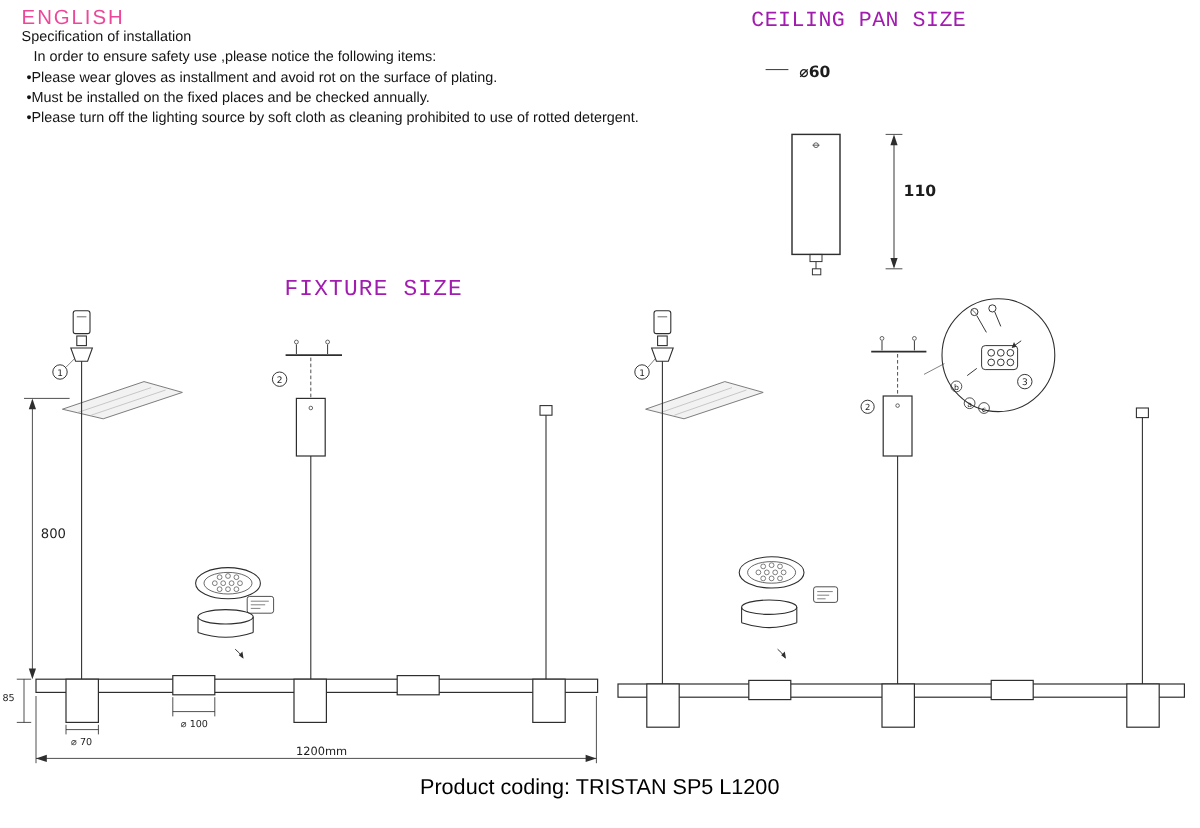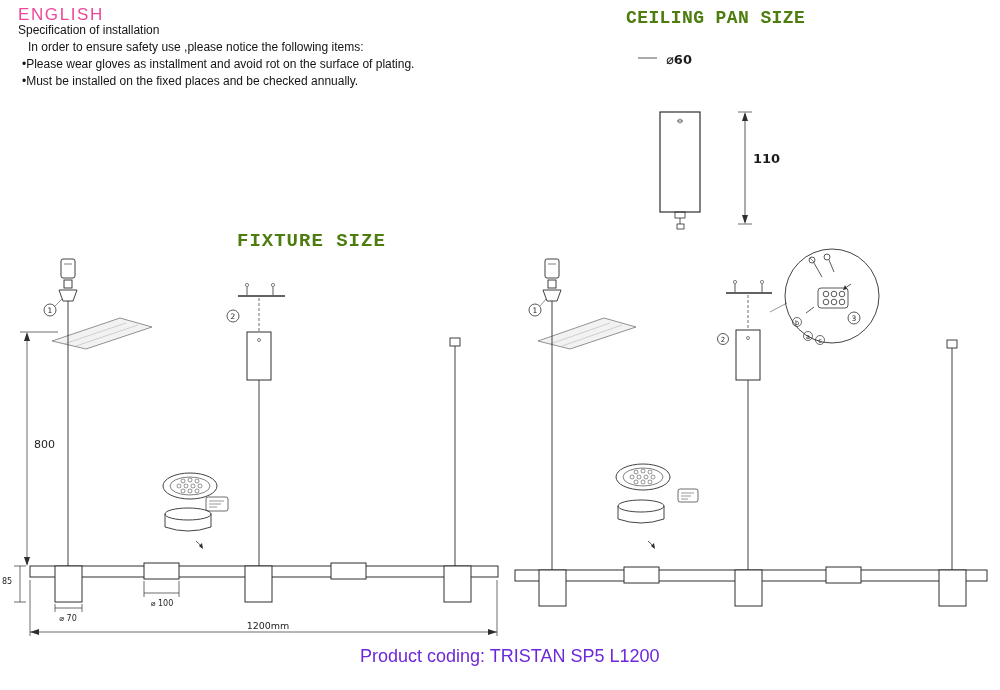--- a/index.html
+++ b/index.html
@@ -4,38 +4,39 @@
 <style>
   *{box-sizing:border-box;margin:0;padding:0}
   html,body{width:1000px;height:690px}
   body{position:relative;background:#ffffff;font-family:"Liberation Sans",sans-serif;color:#1a1a1a;overflow:hidden}
   .abs{position:absolute}
   .lang{left:18px;top:5px;font-size:17px;letter-spacing:1.6px;color:#ec4899}
   .spec{left:18px;top:22px;width:615px;font-size:12px;line-height:17px;color:#141414}
   .spec-title{width:490px;}
   .spec-intro{padding-left:10px}
   .spec-item{padding-left:4px}
-  .sec-title{font-family:"Liberation Mono","DejaVu Sans Mono",monospace;font-weight:bold;color:#4d7c0f}
+  .sec-title{font-family:"Liberation Mono","DejaVu Sans Mono",monospace;font-weight:normal;color:#a21caf}
   .ceiling-title{left:626px;top:8px;font-size:18px;letter-spacing:.4px}
   .fixture-title{left:237px;top:230px;font-size:19px;letter-spacing:1px}
-  .product{left:360px;top:646px;font-size:18px;color:#6d28d9}
+  .product{left:350px;top:646px;font-size:18px;color:#000000}
   svg{overflow:visible}
   svg text{font-family:"DejaVu Sans",sans-serif;fill:#1d1d1d;stroke:none}
   .ln{stroke:#2e2e2e;fill:none}
 </style>
 </head>
 <body>
 
 <div class="abs lang">ENGLISH</div>
 
 <div class="abs spec">
   <div class="spec-title">Specification of installation</div>
   <div class="spec-intro">In order to ensure safety use ,please notice the following items:</div>
   <div class="spec-item">•Please wear gloves as installment and avoid rot on the surface of plating.</div>
   <div class="spec-item">•Must be installed on the fixed places and be checked annually.</div>
+  <div class="spec-item">•Please turn off the lighting source by soft cloth as cleaning prohibited to use of rotted detergent.</div>
 </div>
 
 <div class="abs sec-title ceiling-title">CEILING PAN SIZE</div>
 <div class="abs sec-title fixture-title">FIXTURE SIZE</div>
 
 <svg class="abs" style="left:600px;top:40px" width="220" height="210" viewBox="600 40 220 210">
   <g class="ln" stroke-width="1">
     <g>
       <line x1="638" y1="58" x2="657" y2="58" stroke-width="0.8"></line>
       <text x="679" y="64" font-size="13" font-weight="bold" text-anchor="middle">⌀60</text>

